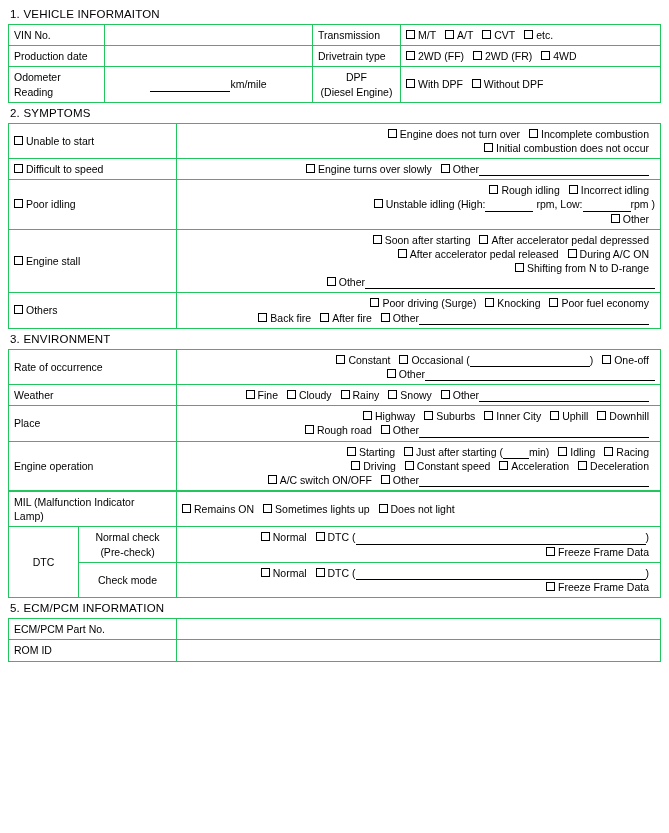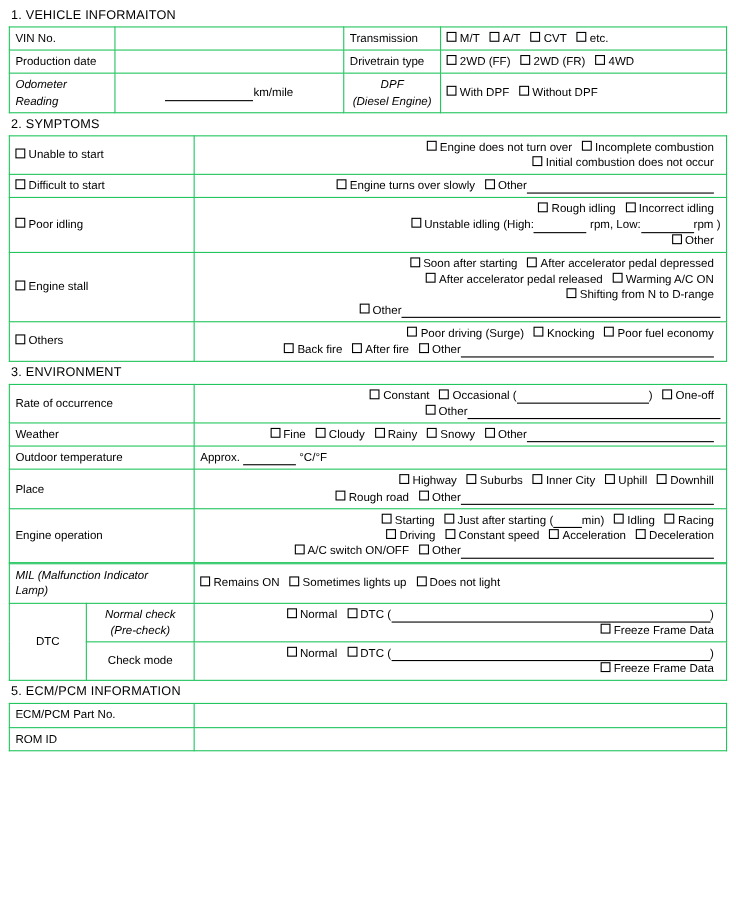--- a/index.html
+++ b/index.html
@@ -64,21 +64,21 @@
   .l-xs { width: 26px; }
   .l-sm { width: 48px; }
   .l-md { width: 80px; }
   .l-lg { width: 120px; }
   .l-xl { width: 170px; }
   .l-xxl { width: 230px; }
   .l-fill { width: 290px; }
   .nowrap { white-space: nowrap; }
   .row-line { display: block; }
   .tight { line-height: 1.45; text-align: right; }
-  .twolines { line-height: 1.3; font-style: italic; }
+  .twolines { line-height: 1.3; }
 </style>
 </head>
 <body>
 
 <div class="page">
 
   <div class="section-title">1.  VEHICLE INFORMAITON</div>
   <table class="grid">
     <colgroup>
       <col style="width:96px">
@@ -146,21 +146,21 @@
           <span class="opt"><span class="cb"></span><span>Incomplete combustion</span></span>
         </span>
         <span class="row-line">
           <span class="opt"><span class="cb"></span><span>Initial combustion does not occur</span></span>
         </span>
       </td>
     </tr>
 
     <tr>
       <td>
-        <span class="cb"></span><span>Difficult to start</span>
+        <span class="cb"></span><span>Difficult to speed</span>
       </td>
       <td class="tight">
         <span class="opt"><span class="cb"></span><span>Engine turns over slowly</span></span>
         <span class="opt nowrap"><span class="cb"></span><span>Other</span><span class="line l-xl"></span></span>
       </td>
     </tr>
 
     <tr>
       <td>
         <span class="cb"></span><span>Poor idling</span>
@@ -184,21 +184,21 @@
       <td>
         <span class="cb"></span><span>Engine stall</span>
       </td>
       <td class="tight">
         <span class="row-line">
           <span class="opt"><span class="cb"></span><span>Soon after starting</span></span>
           <span class="opt"><span class="cb"></span><span>After accelerator pedal depressed</span></span>
         </span>
         <span class="row-line">
           <span class="opt"><span class="cb"></span><span>After accelerator pedal released</span></span>
-          <span class="opt"><span class="cb"></span><span>Warming A/C ON</span></span>
+          <span class="opt"><span class="cb"></span><span>During A/C ON</span></span>
         </span>
         <span class="row-line">
           <span class="opt"><span class="cb"></span><span>Shifting from N to D-range</span></span>
         </span>
         <span class="row-line nowrap">
           <span class="cb"></span><span>Other</span><span class="line l-fill"></span>
         </span>
       </td>
     </tr>
 
@@ -248,28 +248,20 @@
       <td>Weather</td>
       <td class="tight nowrap">
         <span class="opt"><span class="cb"></span><span>Fine</span></span>
         <span class="opt"><span class="cb"></span><span>Cloudy</span></span>
         <span class="opt"><span class="cb"></span><span>Rainy</span></span>
         <span class="opt"><span class="cb"></span><span>Snowy</span></span>
         <span class="opt"><span class="cb"></span><span>Other</span><span class="line l-xl"></span></span>
       </td>
     </tr>
 
-    <tr>
-      <td>Outdoor temperature</td>
-      <td>
-        <span>Approx.</span>
-        <span class="line l-sm"></span>
-        <span>°C/°F</span>
-      </td>
-    </tr>
 
     <tr>
       <td>Place</td>
       <td class="tight">
         <span class="row-line nowrap">
           <span class="opt"><span class="cb"></span><span>Highway</span></span>
           <span class="opt"><span class="cb"></span><span>Suburbs</span></span>
           <span class="opt"><span class="cb"></span><span>Inner City</span></span>
           <span class="opt"><span class="cb"></span><span>Uphill</span></span>
           <span class="opt"><span class="cb"></span><span>Downhill</span></span>

